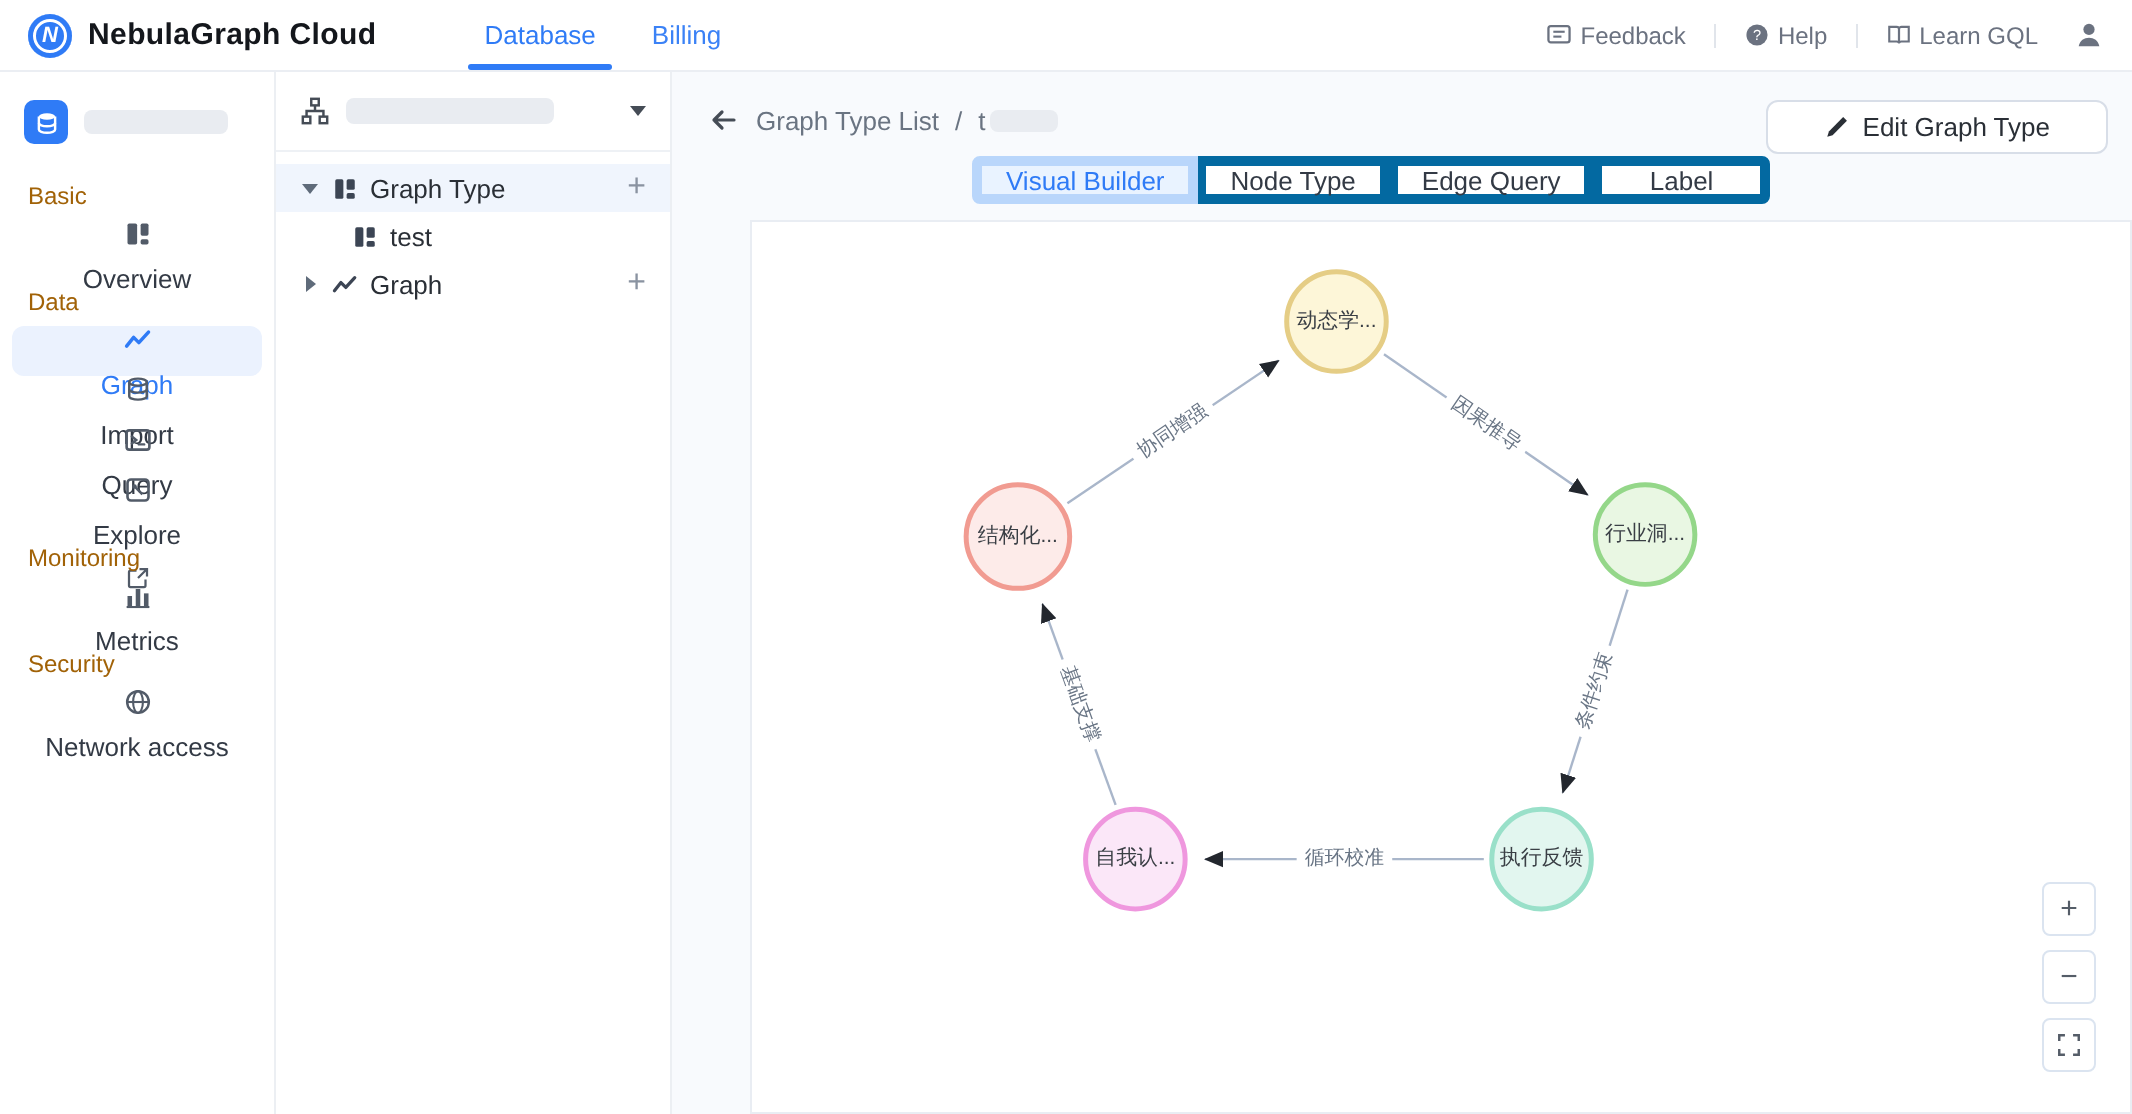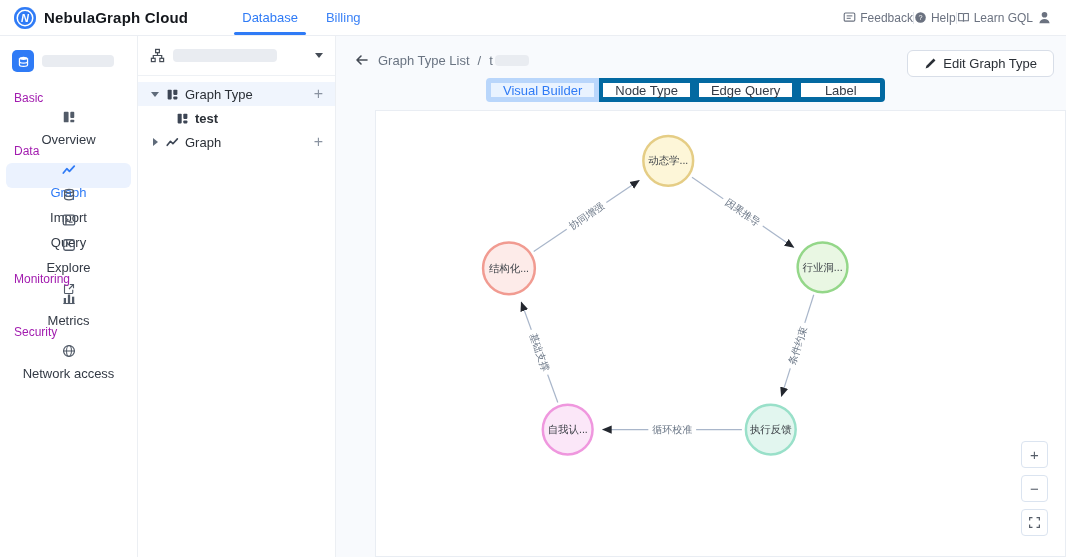--- a/index.html
+++ b/index.html
@@ -15,33 +15,33 @@
   .brand { display:flex; align-items:center; gap:8px; padding:0 14px 0 14px; cursor:pointer; }
   .logo { width:22px; height:22px; border-radius:50%; background:#2f7bf6; color:#fff;
     display:flex; align-items:center; justify-content:center; font-weight:bold; font-style:italic;
     font-size:11px; box-shadow: inset 0 0 0 2.5px #2f7bf6, inset 0 0 0 4px #fff; }
   .brand-name { font-weight:bold; font-size:15px; color:#14171c; letter-spacing:.2px; }
   .hnav { display:flex; height:100%; margin-left:26px;justify-content:flex-end; }
   .hnav-item { position:relative; display:flex; align-items:center; padding:0 14px; color:#3b82f6; cursor:pointer; }
   .hnav-item.active { color:#2f7bf6; }
   .hnav-item.active::after { content:""; position:absolute; left:6px; right:6px; bottom:0;
     height:3px; border-radius:2px; background:#2f7bf6; }
-  .hlinks { margin-left:auto; display:flex; align-items:center; gap:0; padding-right:14px;
+  .hlinks { margin-left:auto; display:flex; align-items:center; gap:14px; padding-right:14px;
     color:#6b7280; font-size:12px; }
   .hlink { display:flex; align-items:center; gap:4px; cursor:pointer; }
   .hsep { width:1px; height:12px; background:#e1e5eb; }
   .icon { display:inline-flex; align-items:center; justify-content:center; flex:none; }
   
   .sidebar { position:absolute; top:36px; left:0; bottom:0; width:138px; background:#fff;
     border-right:1px solid #eceff3; padding-top:10px; }
   .instance-row { display:flex; align-items:center; gap:8px; padding:4px 12px 10px 12px; cursor:pointer; }
   .instance-icon { width:22px; height:22px; border-radius:5px; background:#2f7bf6;
     display:flex; align-items:center; justify-content:center; }
   .skeleton { background:#e9ecf1; border-radius:4px; display:inline-block; }
-  .sec-title { padding:9px 16px 5px 14px; color:#a21caf; font-size:12px; }
+  .sec-title { padding:9px 16px 5px 14px; color:#a16207; font-size:12px; }
   .side-item { display:flex; align-items:center; gap:8px; height:25px; padding:0 14px;
     color:#333a45; cursor:pointer;flex-direction:column; }
   .side-item .icon { color:#525b68; }
   .side-item.active { margin:0 6px; padding:0 8px; border-radius:6px; background:#ebf2fe; color:#2f7bf6; }
   .side-item.active .icon { color:#2f7bf6; }
   
   .tree-panel { position:absolute; top:36px; left:138px; bottom:0; width:198px; background:#fff;
     border-right:1px solid #eceff3; }
   .tp-header { height:40px; display:flex; align-items:center; gap:8px; padding:0 12px;
     border-bottom:1px solid #eef1f5; cursor:pointer; }
@@ -49,28 +49,28 @@
     border-top:5px solid #454c56; margin-left:auto; }
   .tree { padding-top:6px; }
   .tree-row { display:flex; align-items:center; gap:6px; height:24px; padding:0 12px; cursor:pointer; color:#2a2f36; }
   .tree-row.selected { background:#f0f5fd; }
   .tree-row .twisty { width:10px; display:flex; justify-content:center; }
   .chev-down { width:0; height:0; border-left:4px solid transparent; border-right:4px solid transparent;
     border-top:5px solid #5f6b7a; }
   .chev-right { width:0; height:0; border-top:4px solid transparent; border-bottom:4px solid transparent;
     border-left:5px solid #5f6b7a; }
   .tree-row .plus { margin-left:auto; color:#8a93a1; font-size:16px; line-height:1; cursor:pointer; }
-  .tree-row.child { padding-left:38px;font-weight:bold; }
+  .tree-row.child { padding-left:38px; }
   
   .main { position:absolute; top:36px; left:336px; right:0; bottom:0; background:#f8fafd; }
   .breadcrumb { position:absolute; top:16px; left:18px; display:flex; align-items:center; gap:8px;
     color:#6a7482; font-size:13px; }
   .back-btn { display:flex; cursor:pointer; }
   .edit-btn { position:absolute; top:14px; right:12px; height:27px; display:flex; align-items:center;
-    gap:6px; padding:0 16px; background:#fff; border:1px solid #d8dee8; border-radius:6px;
+    gap:6px; padding:0 28px; background:#fff; border:1px solid #d8dee8; border-radius:6px;
     color:#2a2f36; font-size:13px; cursor:pointer; }
   .tabs { position:absolute; top:42px; left:150px; display:flex; z-index:2; }
   .tab { min-width:89px; height:24px; display:flex; align-items:center; justify-content:center;
     padding:0 12px; background:#fff; border:5px solid #0369a1; color:#333a45; cursor:pointer; margin-left:-1px; }
   .tab:first-child { border-radius:4px 0 0 4px; margin-left:0; }
   .tab:last-child { border-radius:0 4px 4px 0; }
   .tab.active { background:#e9f3ff; border-color:#b9d6fb; color:#2f7bf6; z-index:1; }
   .canvas { position:absolute; top:74px; left:39px; right:0; bottom:0; background:#fff;
     border:1px solid #e9edf3; }
   .canvas svg { width:100%; height:100%; font-family:inherit; }

